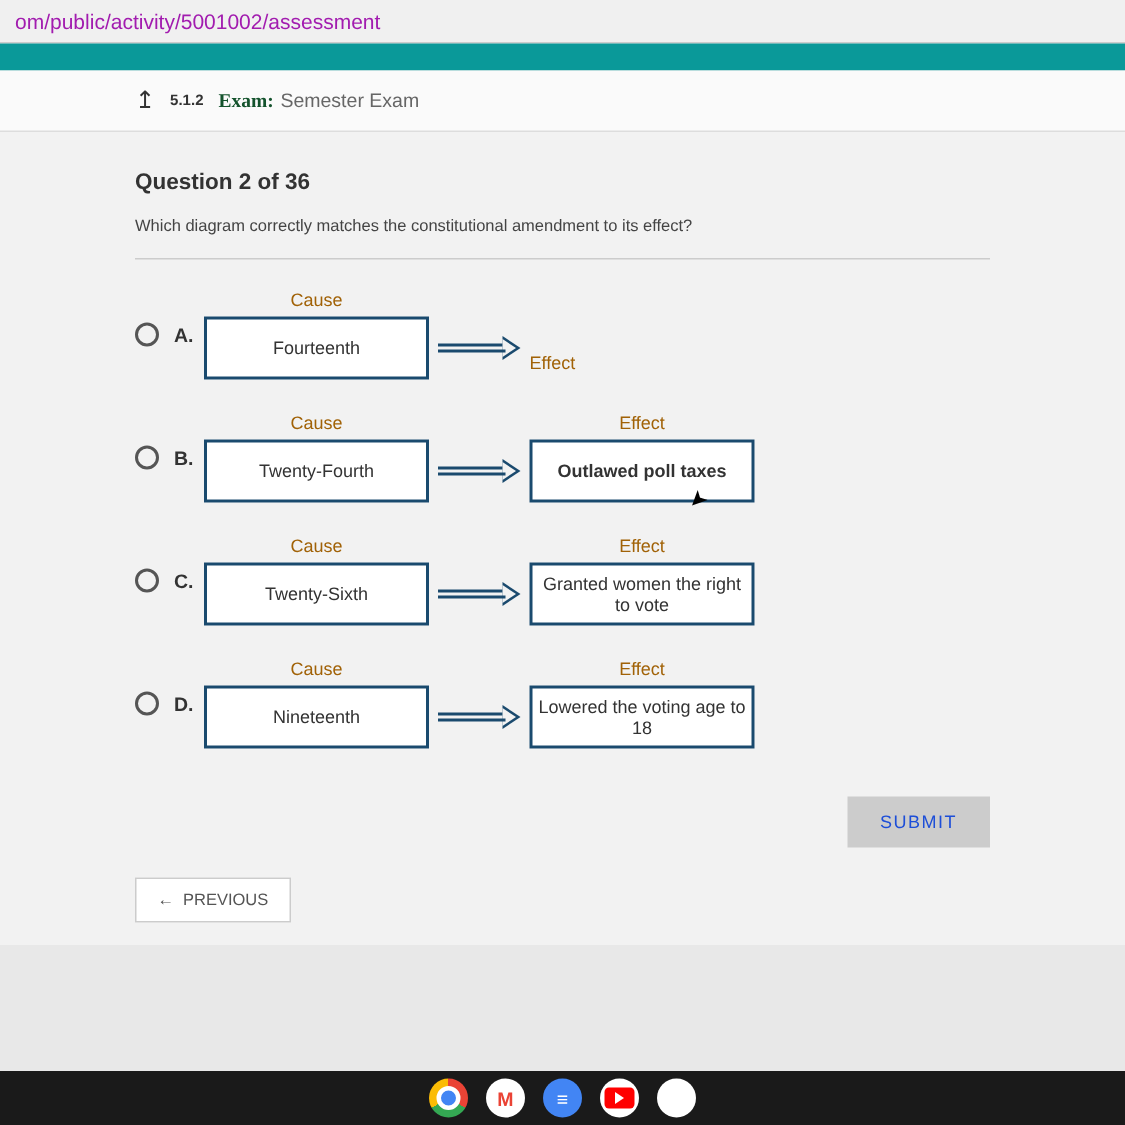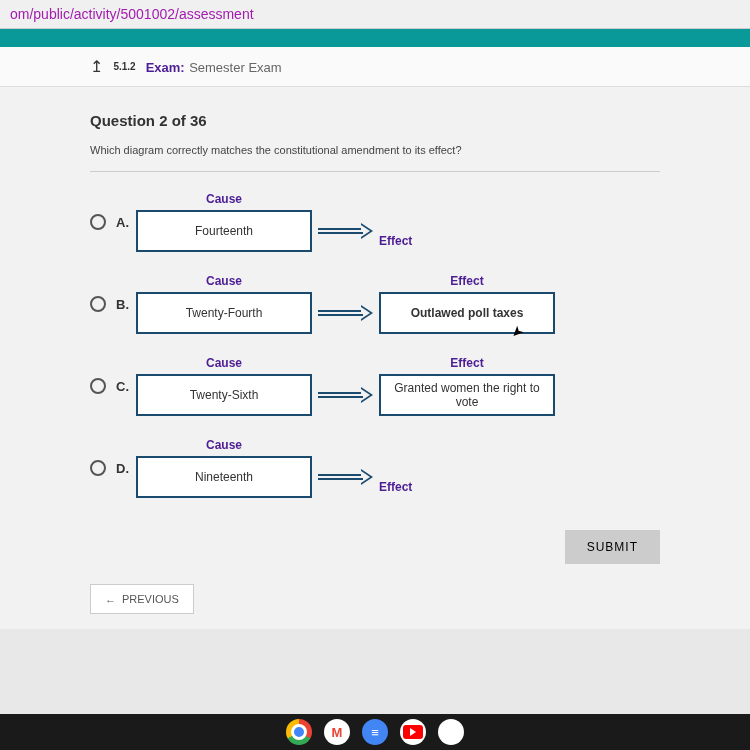--- a/index.html
+++ b/index.html
@@ -2,44 +2,44 @@
 <html><head>
 <meta charset="utf-8">
 <style>
   * { box-sizing: border-box; margin: 0; padding: 0; font-family: Arial, Helvetica, sans-serif; }
   body { width: 750px; height: 750px; background: #e8e8e8; overflow: hidden; }
   .url-bar { background: #f0f0f0; padding: 6px 10px; font-size: 14px; color: #a21caf; border-bottom: 1px solid #ccc; }
   .teal-bar { background: #0a9999; height: 18px; }
   .header { background: #fafafa; padding: 10px 90px; border-bottom: 1px solid #ddd; display: flex; align-items: center; gap: 10px; }
   .back-arrow { font-size: 16px; color: #333; cursor: pointer; }
   .header-num { font-weight: bold; font-size: 10px; color: #333; }
-  .header-exam { font-weight: bold; font-size: 13px; color: #4c1d95; }
+  .header-exam { font-weight: bold; font-size: 13px; color: #14532d; font-family: Liberation Serif, serif; }
   .header-sub { font-size: 13px; color: #666; }
   .content { background: #f2f2f2; padding: 25px 90px 10px 90px; }
   .q-title { font-weight: bold; font-size: 15px; color: #333; margin-bottom: 15px; }
   .q-text { font-size: 11px; color: #444; margin-bottom: 15px; }
   .divider { border-top: 1px solid #ccc; margin-bottom: 20px; }
   .option-row { display: flex; align-items: center; margin-bottom: 22px; }
   .radio { width: 16px; height: 16px; border: 2px solid #555; border-radius: 50%; margin-right: 10px; flex-shrink: 0; }
   .letter { font-weight: bold; font-size: 13px; color: #333; width: 20px; flex-shrink: 0; }
   .diagram { display: flex; align-items: flex-end; flex: 1; }
   .col { display: flex; flex-direction: column; align-items: center; }
-  .label-top { font-size: 12px; font-weight: bold; color: #4c1d95; margin-bottom: 4px; }
-  .box { border: 2px solid #1a4a6e; background: #fff; width: 176px; height: 42px; display: flex; align-items: center; justify-content: center; text-align: center; font-size: 12px; color: #333; padding: 2px; }
+  .label-top { font-size: 12px; font-weight: normal; color: #a16207; margin-bottom: 4px; }
+  .box { border: 2px solid #1a4a6e; background: #fff; width: 150px; height: 42px; display: flex; align-items: center; justify-content: center; text-align: center; font-size: 12px; color: #333; padding: 2px; }
   .arrow-wrap { display: flex; align-items: center; height: 42px; margin: 0 6px 0 6px; align-self: flex-end; }
   .arrow-line { position: relative; width: 55px; height: 10px; }
   .arrow-line::before, .arrow-line::after { content:""; position:absolute; left:0; width:45px; height:2px; background:#1a4a6e; }
   .arrow-line::before { top:2px; }
   .arrow-line::after { top:6px; }
   .arrow-head { position:absolute; right:0; top:-3px; width:0; height:0; border-top:8px solid transparent; border-bottom:8px solid transparent; border-left:12px solid #1a4a6e; }
   .arrow-head2 { position:absolute; right:3px; top:-1px; width:0; height:0; border-top:6px solid transparent; border-bottom:6px solid transparent; border-left:9px solid #f2f2f2; }
   .cursor { position: relative; font-weight: bold; }
   .cursor::after { content:"➤"; color:#000; position:absolute; transform: rotate(135deg); font-size:13px; bottom:-8px; right:30px; }
   .submit-row { display:flex; justify-content:flex-end; padding: 10px 0; }
-  .submit-btn { background:#ccc; color:#000000; padding:10px 22px; font-size:12px; letter-spacing:1px; border:none; }
+  .submit-btn { background:#ccc; color:#1d4ed8; padding:10px 22px; font-size:12px; letter-spacing:1px; border:none; }
   .prev-row { padding: 10px 0 5px 0; }
   .prev-btn { background:#fff; border:1px solid #ccc; padding:8px 14px; font-size:11px; color:#555; display:inline-flex; align-items:center; gap:6px; }
   .taskbar { position:absolute; bottom:0; left:0; width:750px; height:36px; background:#1a1a1a; display:flex; justify-content:center; align-items:center; gap:12px; }
   .tb-icon { width:26px; height:26px; border-radius:50%; display:flex; align-items:center; justify-content:center; font-size:13px; color:#fff; }
   .chrome { background: conic-gradient(#ea4335 0 120deg,#34a853 120deg 240deg,#fbbc05 240deg 360deg); position:relative; }
   .chrome::after { content:""; position:absolute; width:10px; height:10px; background:#4285f4; border:3px solid #fff; border-radius:50%; }
   .gmail { background:#fff; color:#ea4335; font-weight:bold; }
   .docs { background:#4285f4; }
   .yt { background:#fff; }
   .yt-inner { width:20px; height:14px; background:#ff0000; border-radius:3px; display:flex; align-items:center; justify-content:center; }
@@ -137,20 +137,21 @@
         <div class="box">Nineteenth</div>
       </div>
       <div class="arrow-wrap">
           <div class="arrow-line">
             <div class="arrow-head"></div>
             <div class="arrow-head2"></div>
           </div>
         </div>
       <div class="col">
         <div class="label-top">Effect</div>
+        <div class="box">Lowered the voting age to 18</div>
       </div>
     </div>
   </div>
 
   <div class="submit-row">
     <button class="submit-btn">SUBMIT</button>
   </div>
 
   <div class="prev-row">
     <button class="prev-btn">

